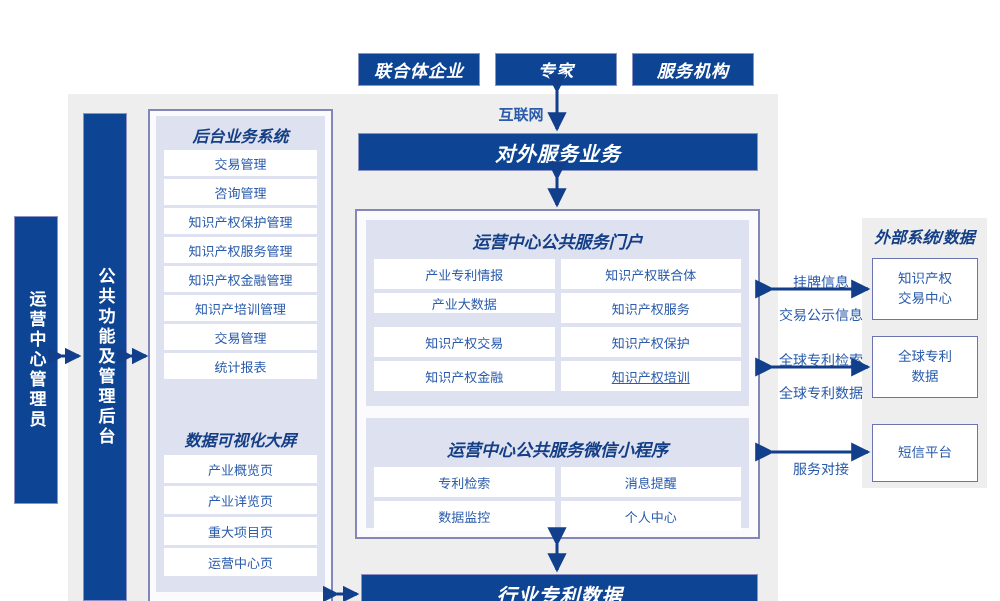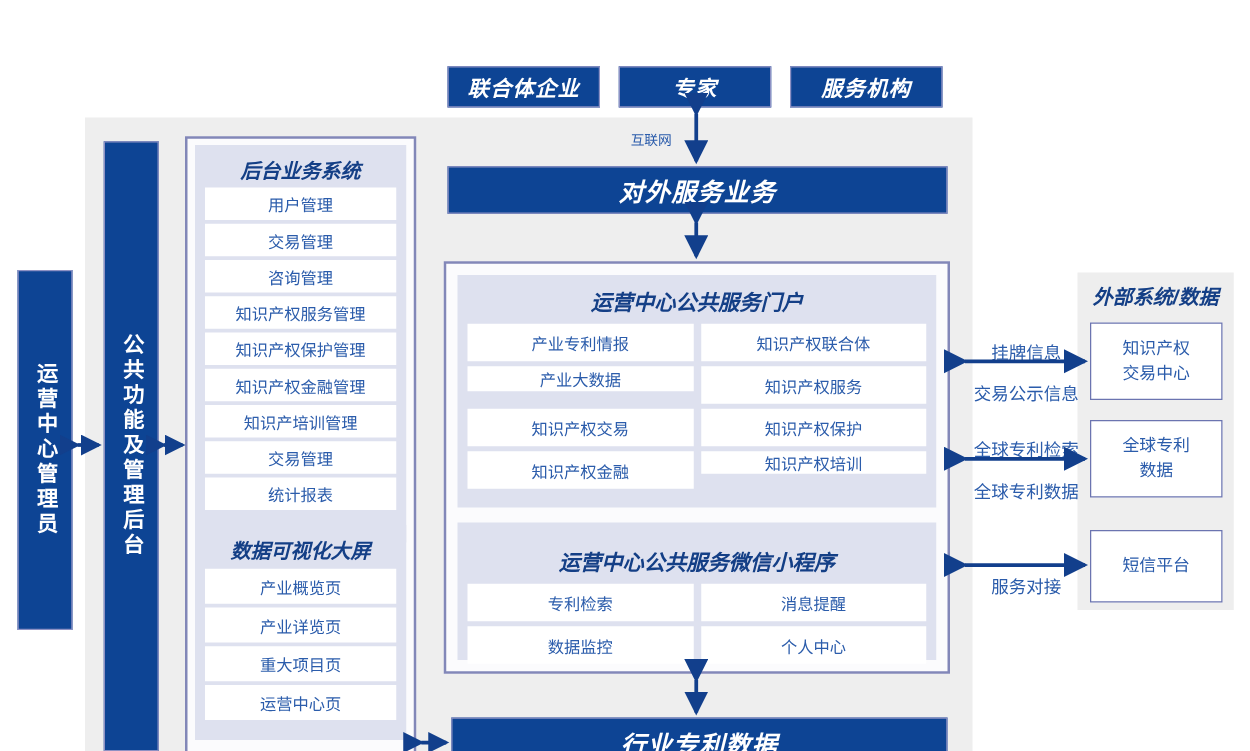--- a/index.html
+++ b/index.html
@@ -76,52 +76,49 @@
   </div>
   <div class="abs blue-block" style="left:495px;top:7px;width:122px;height:33px;font-size:17px;">
     <span>专家</span>
   </div>
   <div class="abs blue-block" style="left:632px;top:7px;width:122px;height:33px;font-size:17px;">
     <span>服务机构</span>
   </div>
 
   <div class="abs gray-panel" style="left:68px;top:48px;width:710px;height:534px;"></div>
 
-  <div class="arrow-label" style="left:492px;top:57px;width:58px;font-weight:normal;font-size:11px;">互联网</div>
+  <div class="arrow-label" style="left:492px;top:57px;width:58px;font-weight:bold;font-size:15px;">互联网</div>
 
   <div class="abs blue-block" style="left:358px;top:87px;width:400px;height:38px;font-size:20px;">
     <span>对外服务业务</span>
   </div>
 
   <div class="abs vbar" style="left:14px;top:170px;width:44px;height:288px;">
     <span>运营中心管理员</span>
   </div>
   <div class="abs vbar" style="left:83px;top:67px;width:44px;height:488px;">
     <span>公共功能及管理后台</span>
   </div>
 
   <div class="abs outline-panel" style="left:148px;top:63px;width:185px;height:511px;"></div>
 
   <div class="abs lav-panel" style="left:156px;top:70px;width:169px;height:318px;">
     <div class="panel-title" style="font-size:16px;padding-top:7px;">后台业务系统</div>
     <div style="padding:3px 8px 0 8px;">
       <div class="cell" style="height:26px;margin-bottom:3px;">
-          <span>用户管理</span>
-        </div>
-      <div class="cell" style="height:26px;margin-bottom:3px;">
           <span>交易管理</span>
         </div>
       <div class="cell" style="height:26px;margin-bottom:3px;">
           <span>咨询管理</span>
         </div>
       <div class="cell" style="height:26px;margin-bottom:3px;">
+          <span>知识产权保护管理</span>
+        </div>
+      <div class="cell" style="height:26px;margin-bottom:3px;">
           <span>知识产权服务管理</span>
-        </div>
-      <div class="cell" style="height:26px;margin-bottom:3px;">
-          <span>知识产权保护管理</span>
         </div>
       <div class="cell" style="height:26px;margin-bottom:3px;">
           <span>知识产权金融管理</span>
         </div>
       <div class="cell" style="height:26px;margin-bottom:3px;">
           <span>知识产培训管理</span>
         </div>
       <div class="cell" style="height:26px;margin-bottom:3px;">
           <span>交易管理</span>
         </div>
@@ -168,21 +165,21 @@
         </div>
       <div class="cell" style="height:30px;">
           <span>知识产权交易</span>
         </div>
       <div class="cell" style="height:30px;">
           <span>知识产权保护</span>
         </div>
       <div class="cell" style="height:30px;">
           <span>知识产权金融</span>
         </div>
-      <div class="cell" style="height:18px;">
+      <div class="cell" style="height:30px;text-decoration:underline;">
           <span>知识产权培训</span>
         </div>
     </div>
   </div>
 
   <div class="abs lav-panel" style="left:366px;top:372px;width:383px;height:110px;">
     <div class="panel-title" style="font-size:17px;padding-top:18px;">运营中心公共服务微信小程序</div>
     <div style="padding:6px 8px 0 8px;display:grid;grid-template-columns:1fr 1fr;gap:4px 6px;">
       <div class="cell" style="height:30px;">
           <span>专利检索</span>

